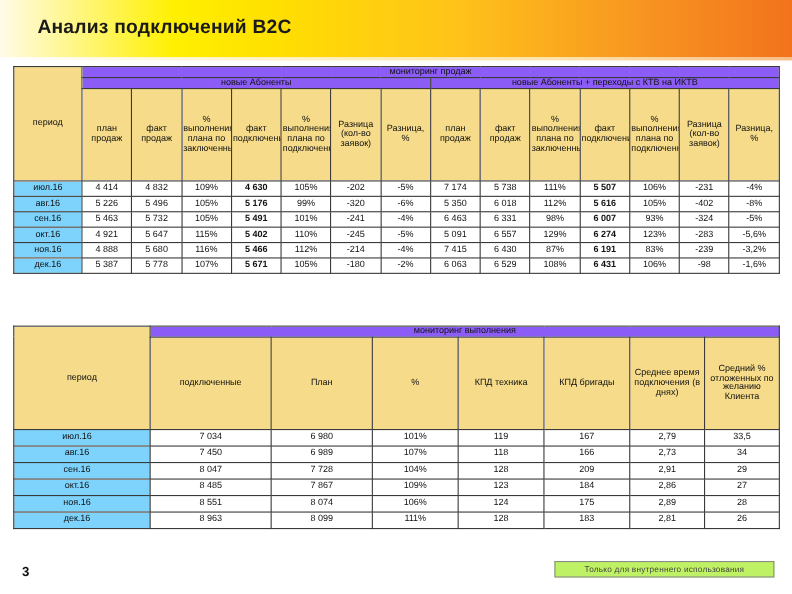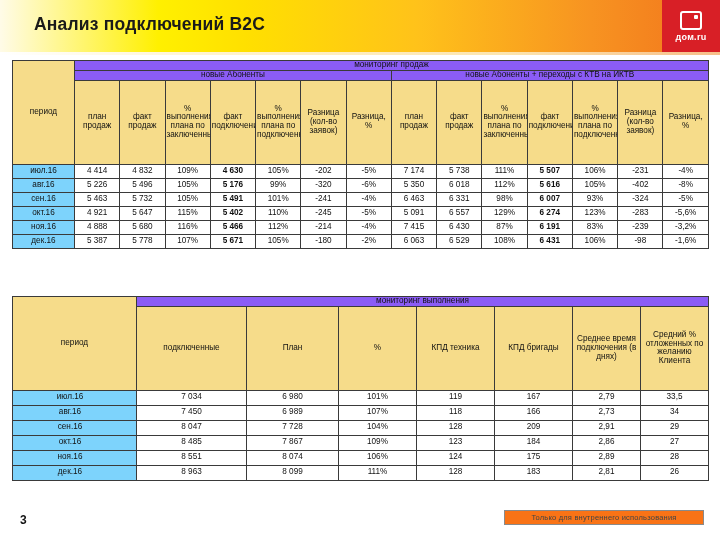--- a/index.html
+++ b/index.html
@@ -69,38 +69,34 @@
   #table2 .period{ padding-right:10px; }
 
   
   .page-num{
     position:absolute; left:20px; top:513px;
     font-size:12px; font-weight:bold; color:#111;
   }
   .confidential{
     position:absolute; right:16px; top:510px;
     width:200px; height:15px;
-    border:1px solid #8a8a8a; background:#f97316;
+    border:1px solid #8a8a8a; background:#bef264;
     font-size:7.5px; color:#444;
     display:flex; align-items:center; justify-content:center;
     letter-spacing:.2px;
   }
 </style>
 </head>
 <body>
 
 <div class="slide">
 
   <div class="titlebar"></div>
   <div class="titlebar-underline"></div>
   <div class="title-text">Анализ подключений B2C</div>
-  <div class="logo-box">
-    <div class="logo-glyph"></div>
-    <div class="logo-text">дом.ru</div>
-  </div>
 
   <table class="tbl" id="table1">
     <colgroup>
       <col style="width:62px">
       <col span="14" style="width:45.28px">
     </colgroup>
     <tbody id="t1-body">
         <tr>
           <td class="corner" rowspan="3">период</td>
           <td class="hdr-band" colspan="14">мониторинг продаж</td>

